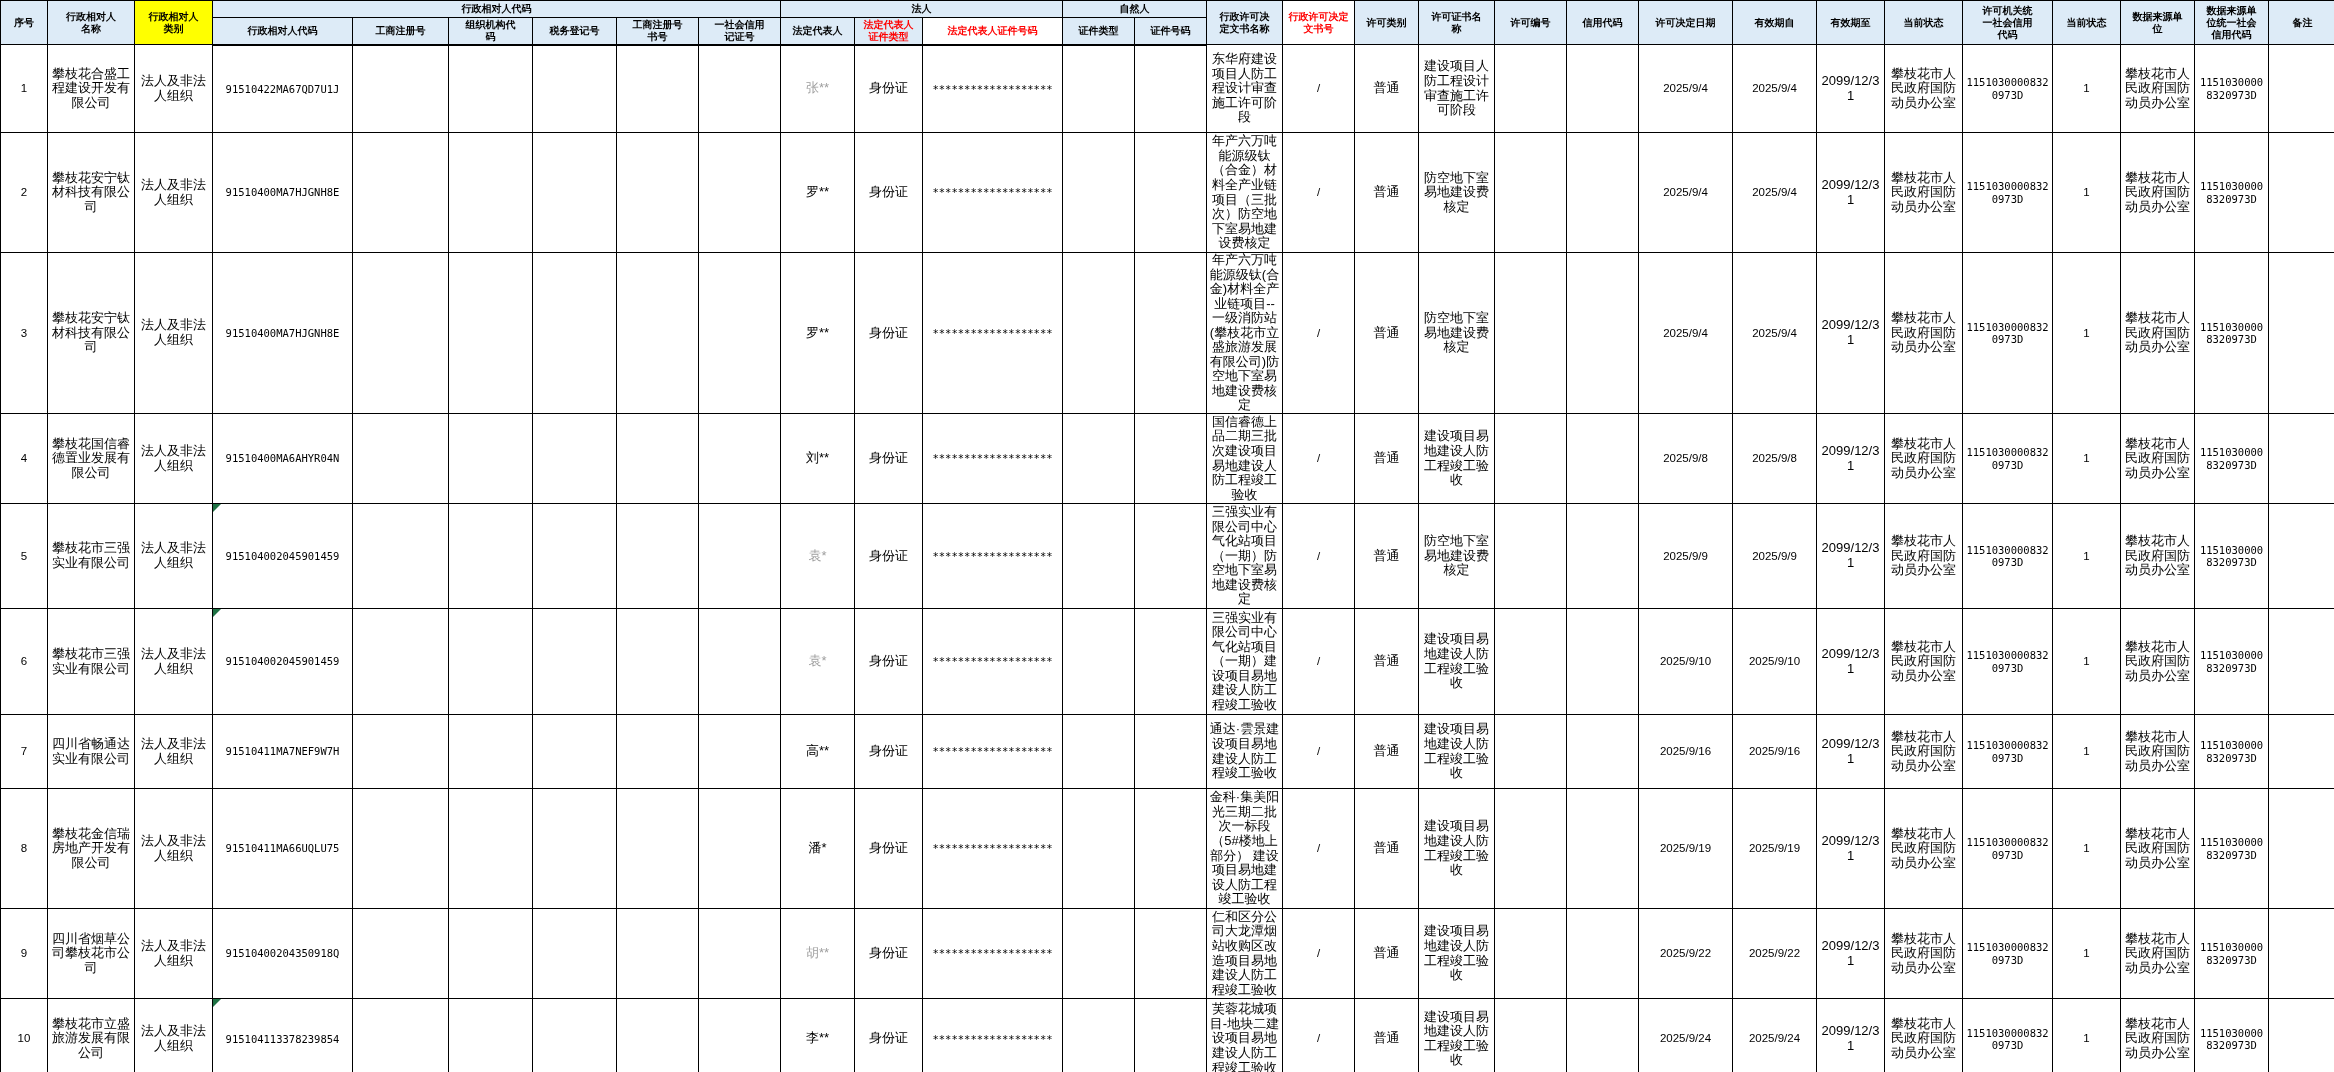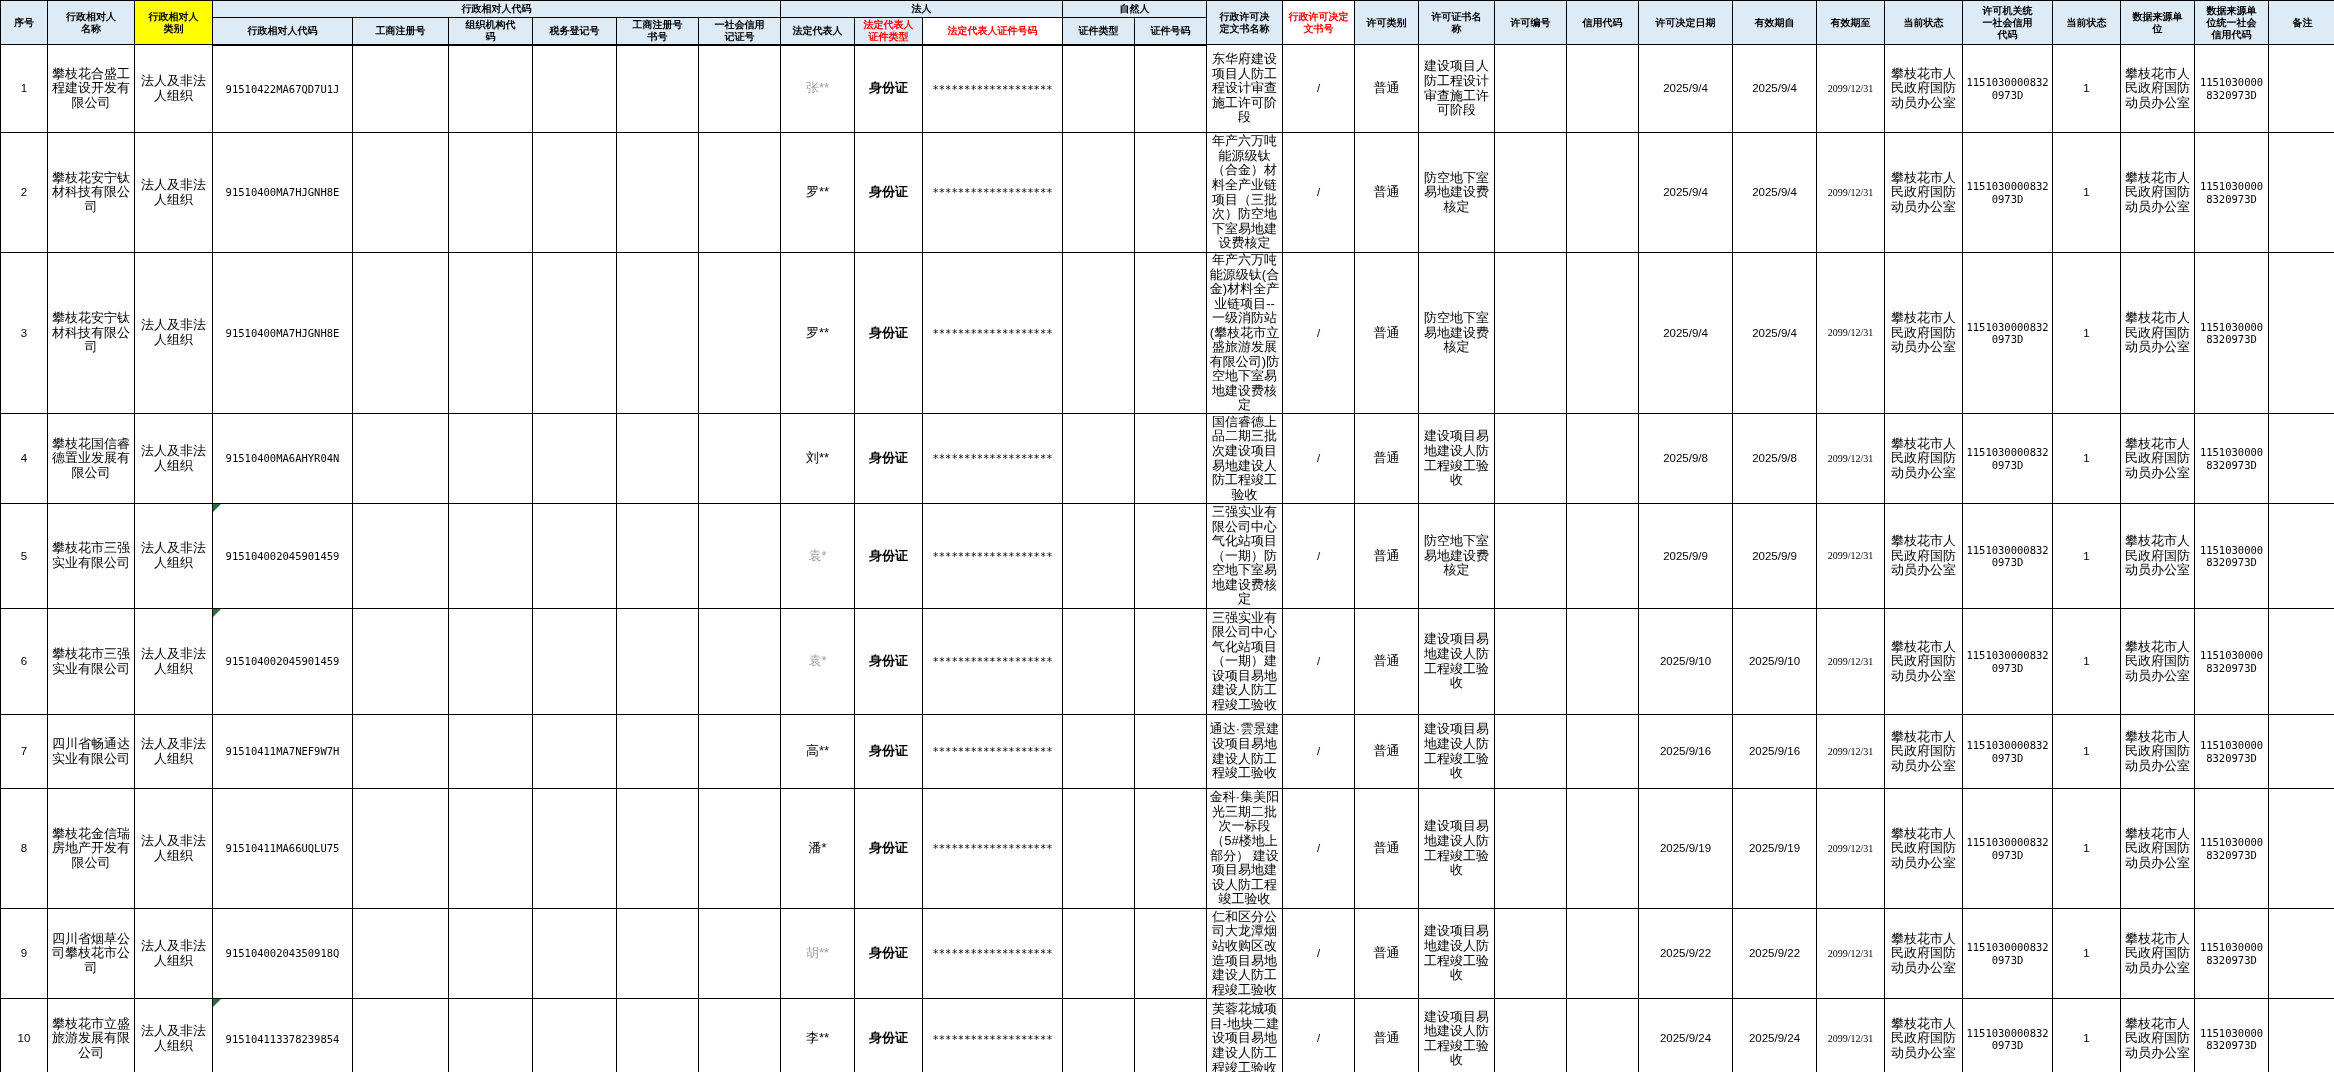--- a/index.html
+++ b/index.html
@@ -9,22 +9,22 @@
   th,td{border:1px solid #000;padding:0 2px;text-align:center;vertical-align:middle;
         overflow:hidden;position:relative;color:#000;}
   thead th{background:var(--header-bg,#DDEBF7);font-weight:bold;font-size:10px;
            line-height:1.2;white-space:pre-line;}
   thead tr:last-child th{border-bottom:2px solid #000;}
   tbody tr:last-child td{border-bottom:2px solid #000;}
   td{font-size:13px;line-height:1.12;word-break:break-word;}
   td.mono{font-family:"DejaVu Sans Mono",monospace;font-size:10.5px;line-height:1.15;}
   td.wrap{word-break:break-all;}
   td.date{font-size:11.5px;font-family:"Liberation Sans","DejaVu Sans",sans-serif;}
-  td.smdate{font-family:Liberation Serif, serif;font-size:10px;}
-  td.bold{font-weight:bold;}
+  td.smdate{font-family:Liberation Sans, sans-serif;font-size:13px;}
+  td.bold{font-weight:normal;}
   td.grey .v{color:#9e9e9e;}
   th.hl{background:var(--highlight-bg,#FFFF00);}
   th.red{color:var(--alert-text,#FF0000);}
   th.wbg{background:#FFFFFF;}
   .gt{position:absolute;top:0;left:0;width:0;height:0;
       border-top:8px solid var(--flag-green,#1F7244);border-right:8px solid transparent;}
 </style>
 </head>
 <body>
 

